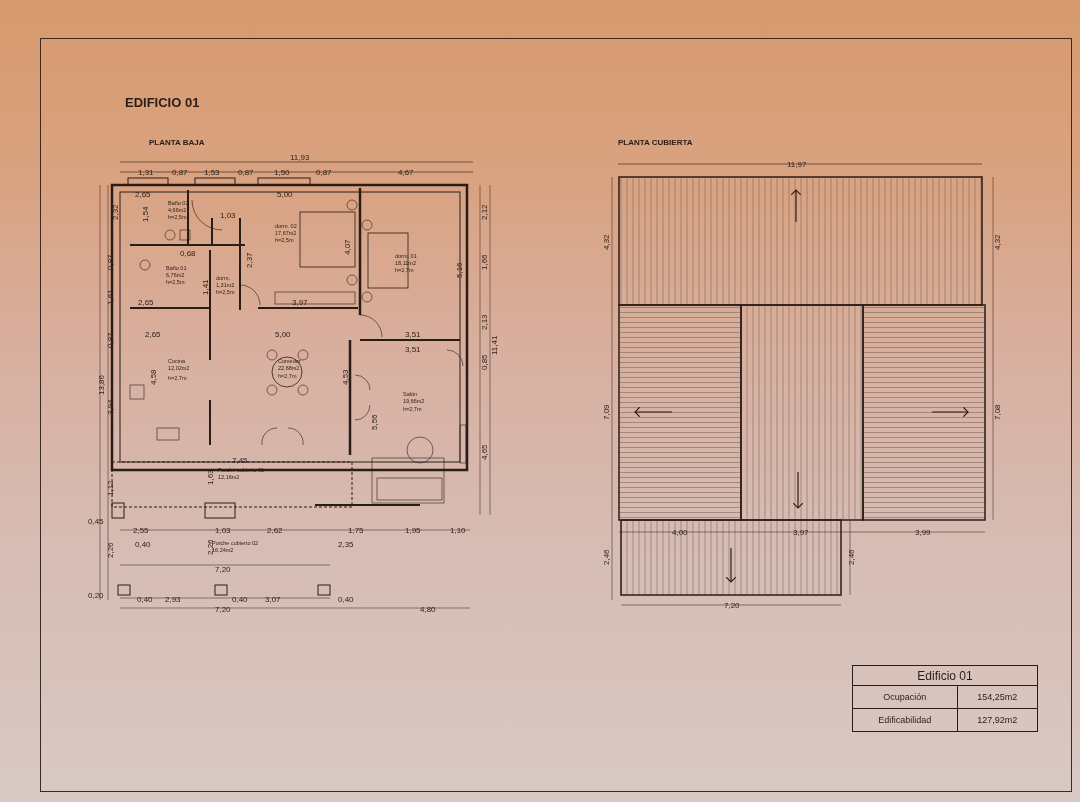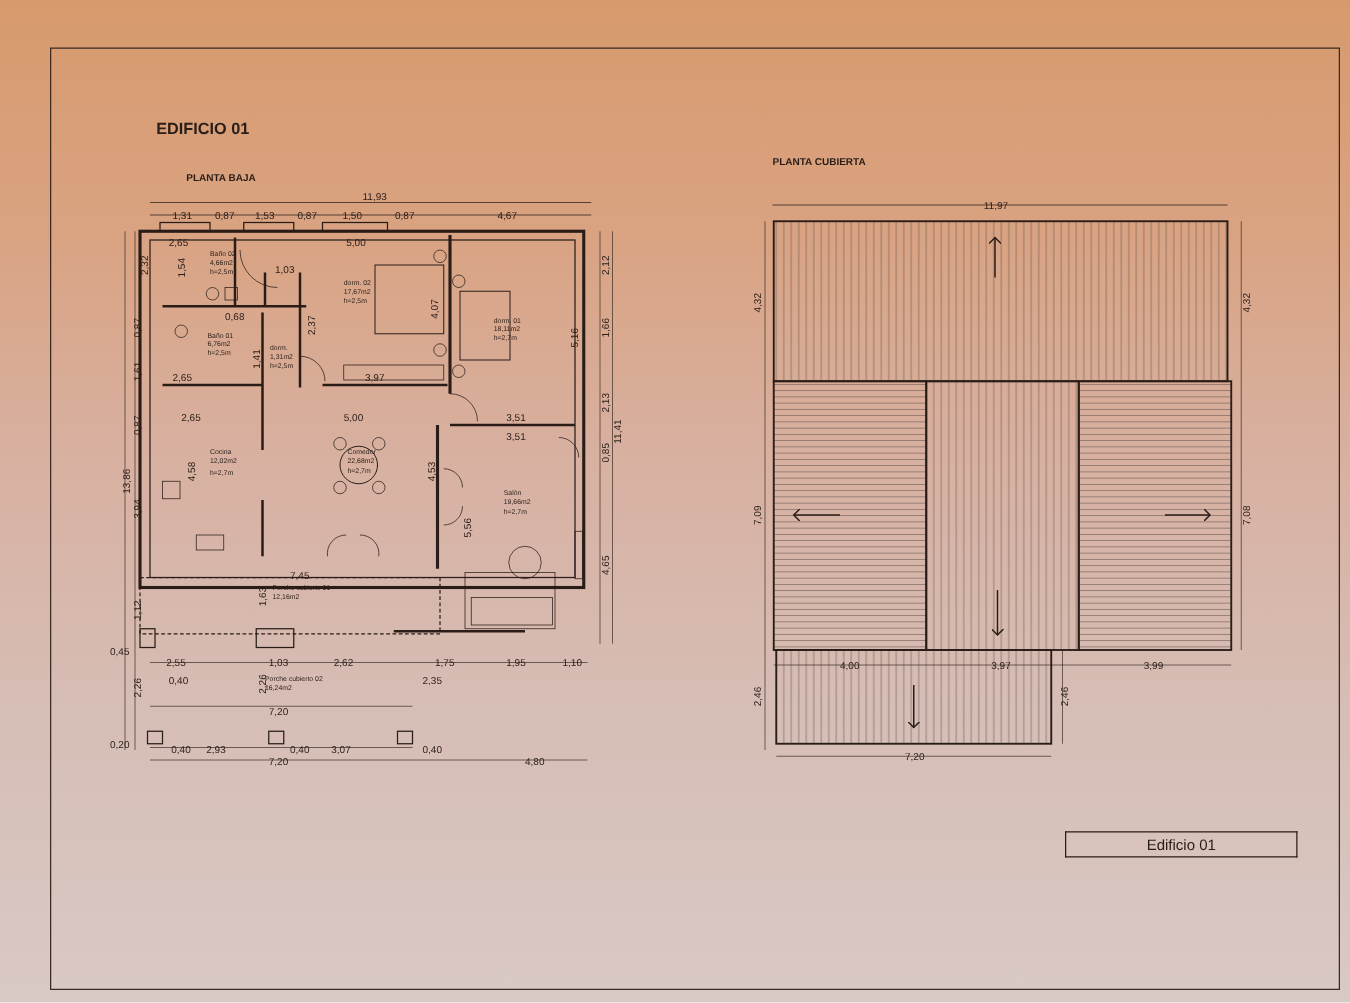--- a/index.html
+++ b/index.html
@@ -16,21 +16,21 @@
   table.summary td,table.summary th{border:1.5px solid #2a1d18;text-align:center;height:20px;}
   table.summary th{font-size:12px;font-weight:normal;height:17px;}
 </style>
 </head>
 <body>
 
 <div class="frame"></div>
 
 <div class="title" style="left:125px;top:95px;font-size:13px;">EDIFICIO 01</div>
 <div class="title" style="left:125px;top:138px;font-size:8px;margin-left:24px;">PLANTA BAJA</div>
-<div class="title" style="left:618px;top:125px;font-size:8px;">PLANTA CUBIERTA</div>
+<div class="title" style="left:618px;top:138px;font-size:8px;">PLANTA CUBIERTA</div>
 
 <svg width="1080" height="802" viewBox="0 0 1080 802">
   <defs>
     <pattern id="vhatch" width="6" height="10" patternUnits="userSpaceOnUse">
       <line x1="3" y1="0" x2="3" y2="10" stroke="#6a5a55" stroke-width="0.5"></line>
     </pattern>
     <pattern id="hhatch" width="10" height="5" patternUnits="userSpaceOnUse">
       <line x1="0" y1="2.5" x2="10" y2="2.5" stroke="#6a5a55" stroke-width="0.5"></line>
     </pattern>
     <marker id="ah" markerWidth="8" markerHeight="8" refX="4" refY="4" orient="auto">
@@ -249,14 +249,22 @@
     <text class="dim" transform="translate(854,565) rotate(-90)">2,46</text>
     <text class="dim" x="724" y="608">7,20</text>
   </g>
 </svg>
 
 <table class="summary">
   <tbody>
       <tr>
         <th colspan="2">Edificio 01</th>
       </tr>
+  <tr>
+    <td>Ocupación</td>
+    <td>154,25m2</td>
+  </tr>
+  <tr>
+    <td>Edificabilidad</td>
+    <td>127,92m2</td>
+  </tr>
 </tbody>
   </table>
 
 </body></html>

